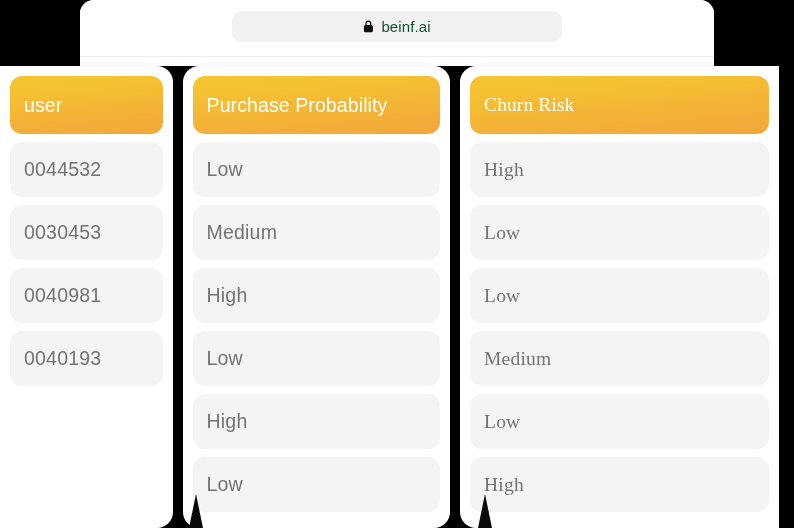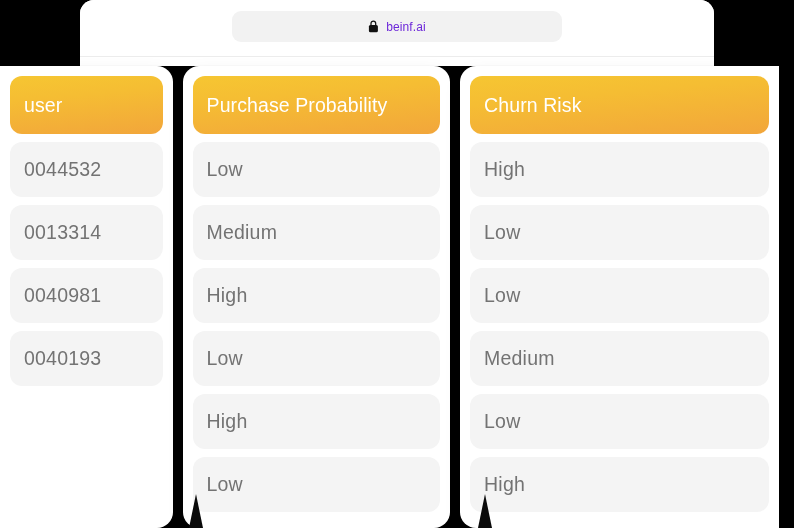--- a/index.html
+++ b/index.html
@@ -60,22 +60,22 @@
   }
   .lock-icon {
     display: inline-block;
     width: 11px;
     height: 13px;
     position: relative;
     flex: none;
   }
   .lock-icon svg { display: block; }
   .url-text {
-    font-size: 12px;
-    color: #6d28d9;
+    font-size: 15px;
+    color: #14532d;
     letter-spacing: 0.1px;
     line-height: 1;
   }
 
   
   .columns {
     position: absolute;
     left: 0;
     top: 66px;
     width: 794px;
@@ -90,21 +90,21 @@
     padding: 10px 10px 0 10px;
     box-sizing: border-box;
     box-shadow: 0 0 0 1px rgba(0,0,0,0.015), 0 6px 18px rgba(0,0,0,0.07);
     display: flex;
     flex-direction: column;
     gap: 8px;
     overflow: hidden;
   }
   .col-card.c1 { width: 195px; margin-left: 0px; border-radius: 0 16px 16px 0; }
   .col-card.c2 { width: 304px; }
-  .col-card.c3 { width: 363px; margin-right: 15px; border-radius: 16px 0 0 16px; }
+  .col-card.c3 { width: 363px; margin-right: 15px; border-radius: 16px 0 0 16px; font-family: Liberation Serif, serif; }
 
   .col-header {
     height: 58px;
     flex: none;
     border-radius: 12px;
     background: linear-gradient(175deg, #f6c632 0%, #f5bd33 35%, #f2a63b 100%);
     display: flex;
     align-items: center;
     padding: 0 14px;
     box-sizing: border-box;
@@ -161,21 +161,21 @@
         <span class="url-text">beinf.ai</span>
       </div>
     </div>
   </div>
 
   <div class="columns">
 
     <div class="col-card c1">
       <div class="col-header">user</div>
       <div class="cell">0044532</div>
-      <div class="cell">0013314</div>
+      <div class="cell">0030453</div>
       <div class="cell">0040981</div>
       <div class="cell">0040193</div>
     </div>
 
     <div class="col-card c2">
       <div class="col-header">Purchase Probability</div>
       <div class="cell">Low</div>
       <div class="cell">Medium</div>
       <div class="cell">High</div>
       <div class="cell">Low</div>

